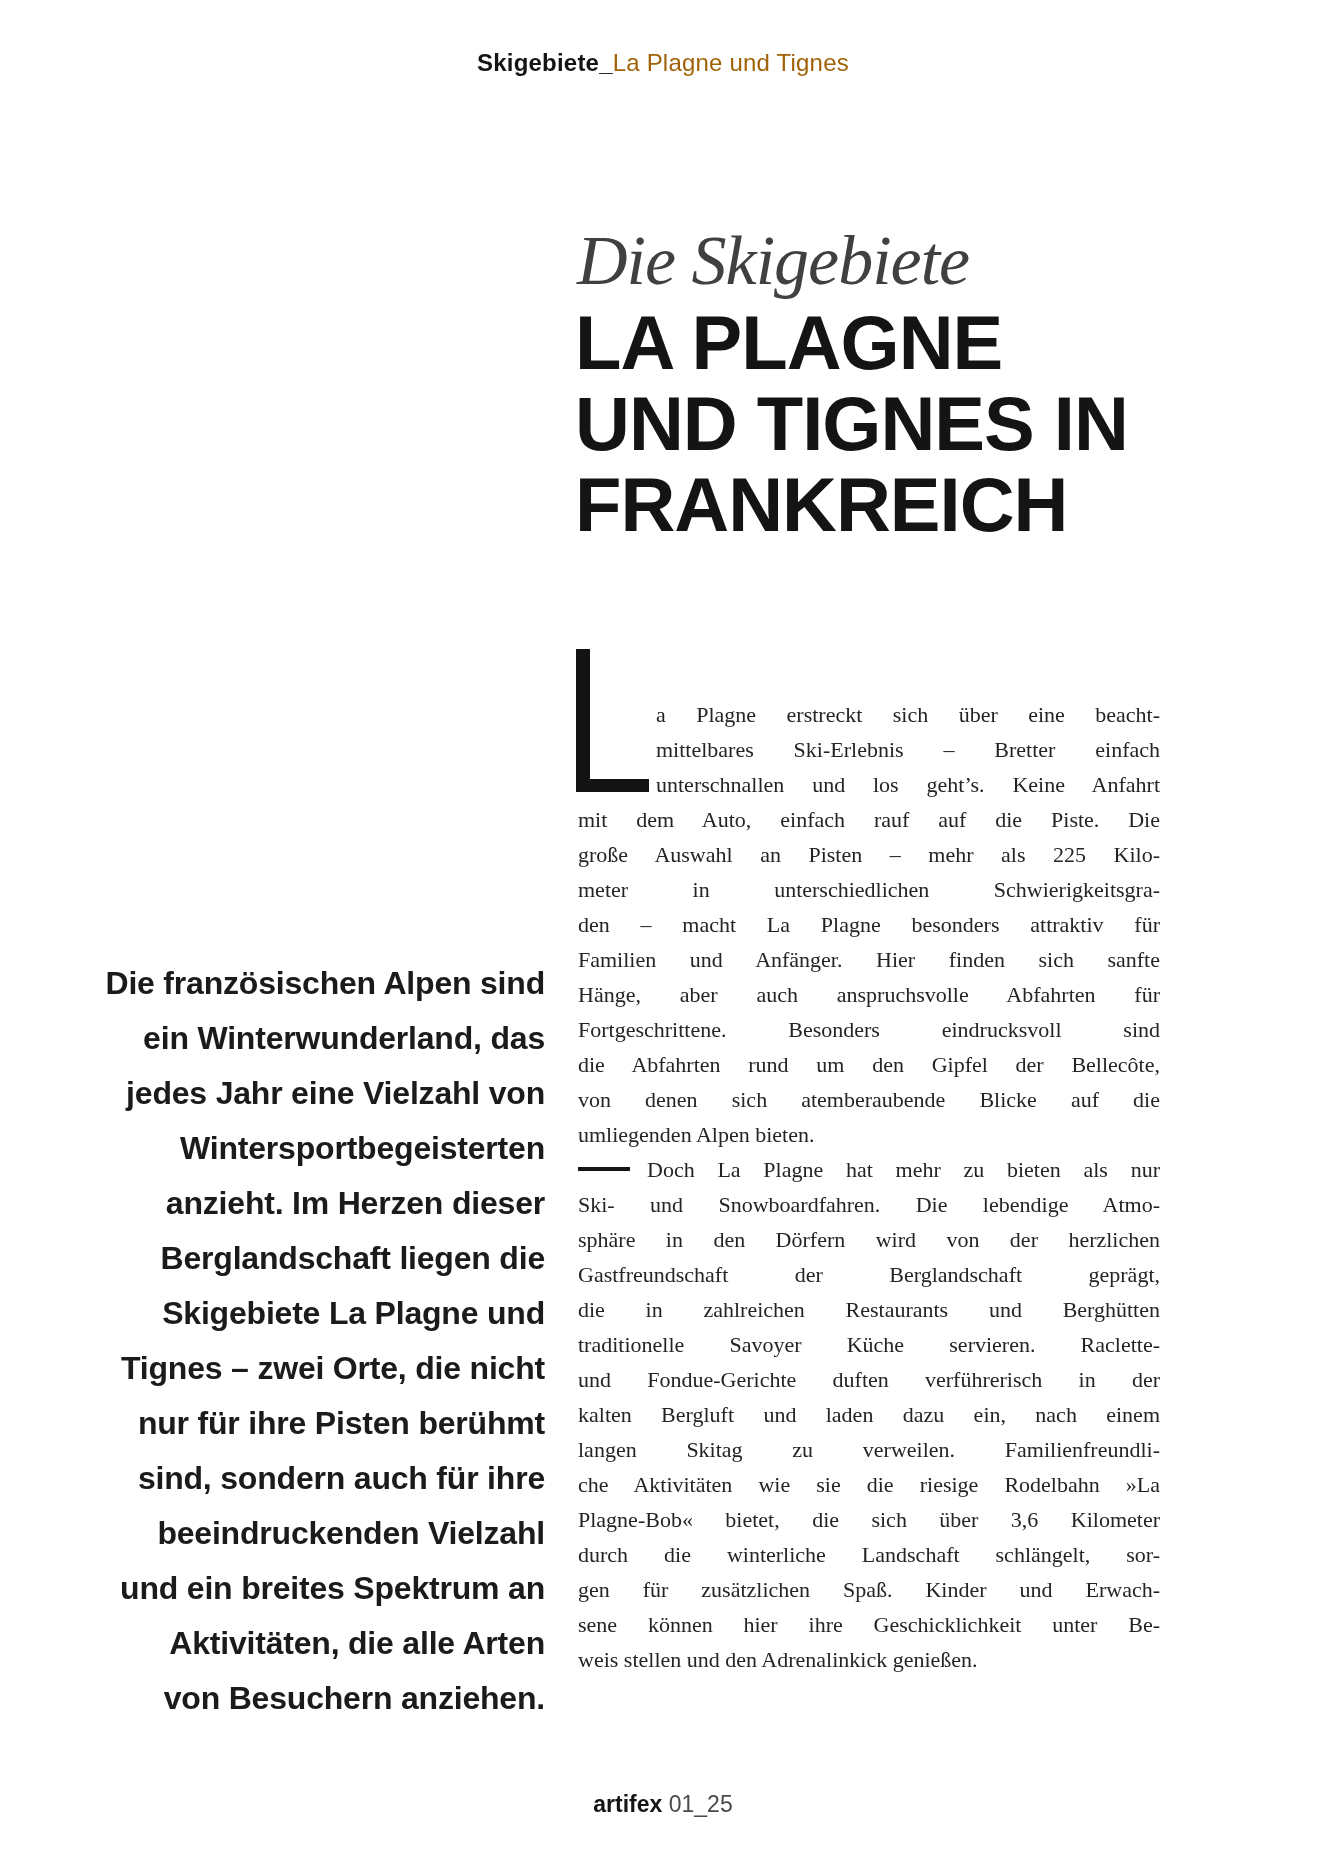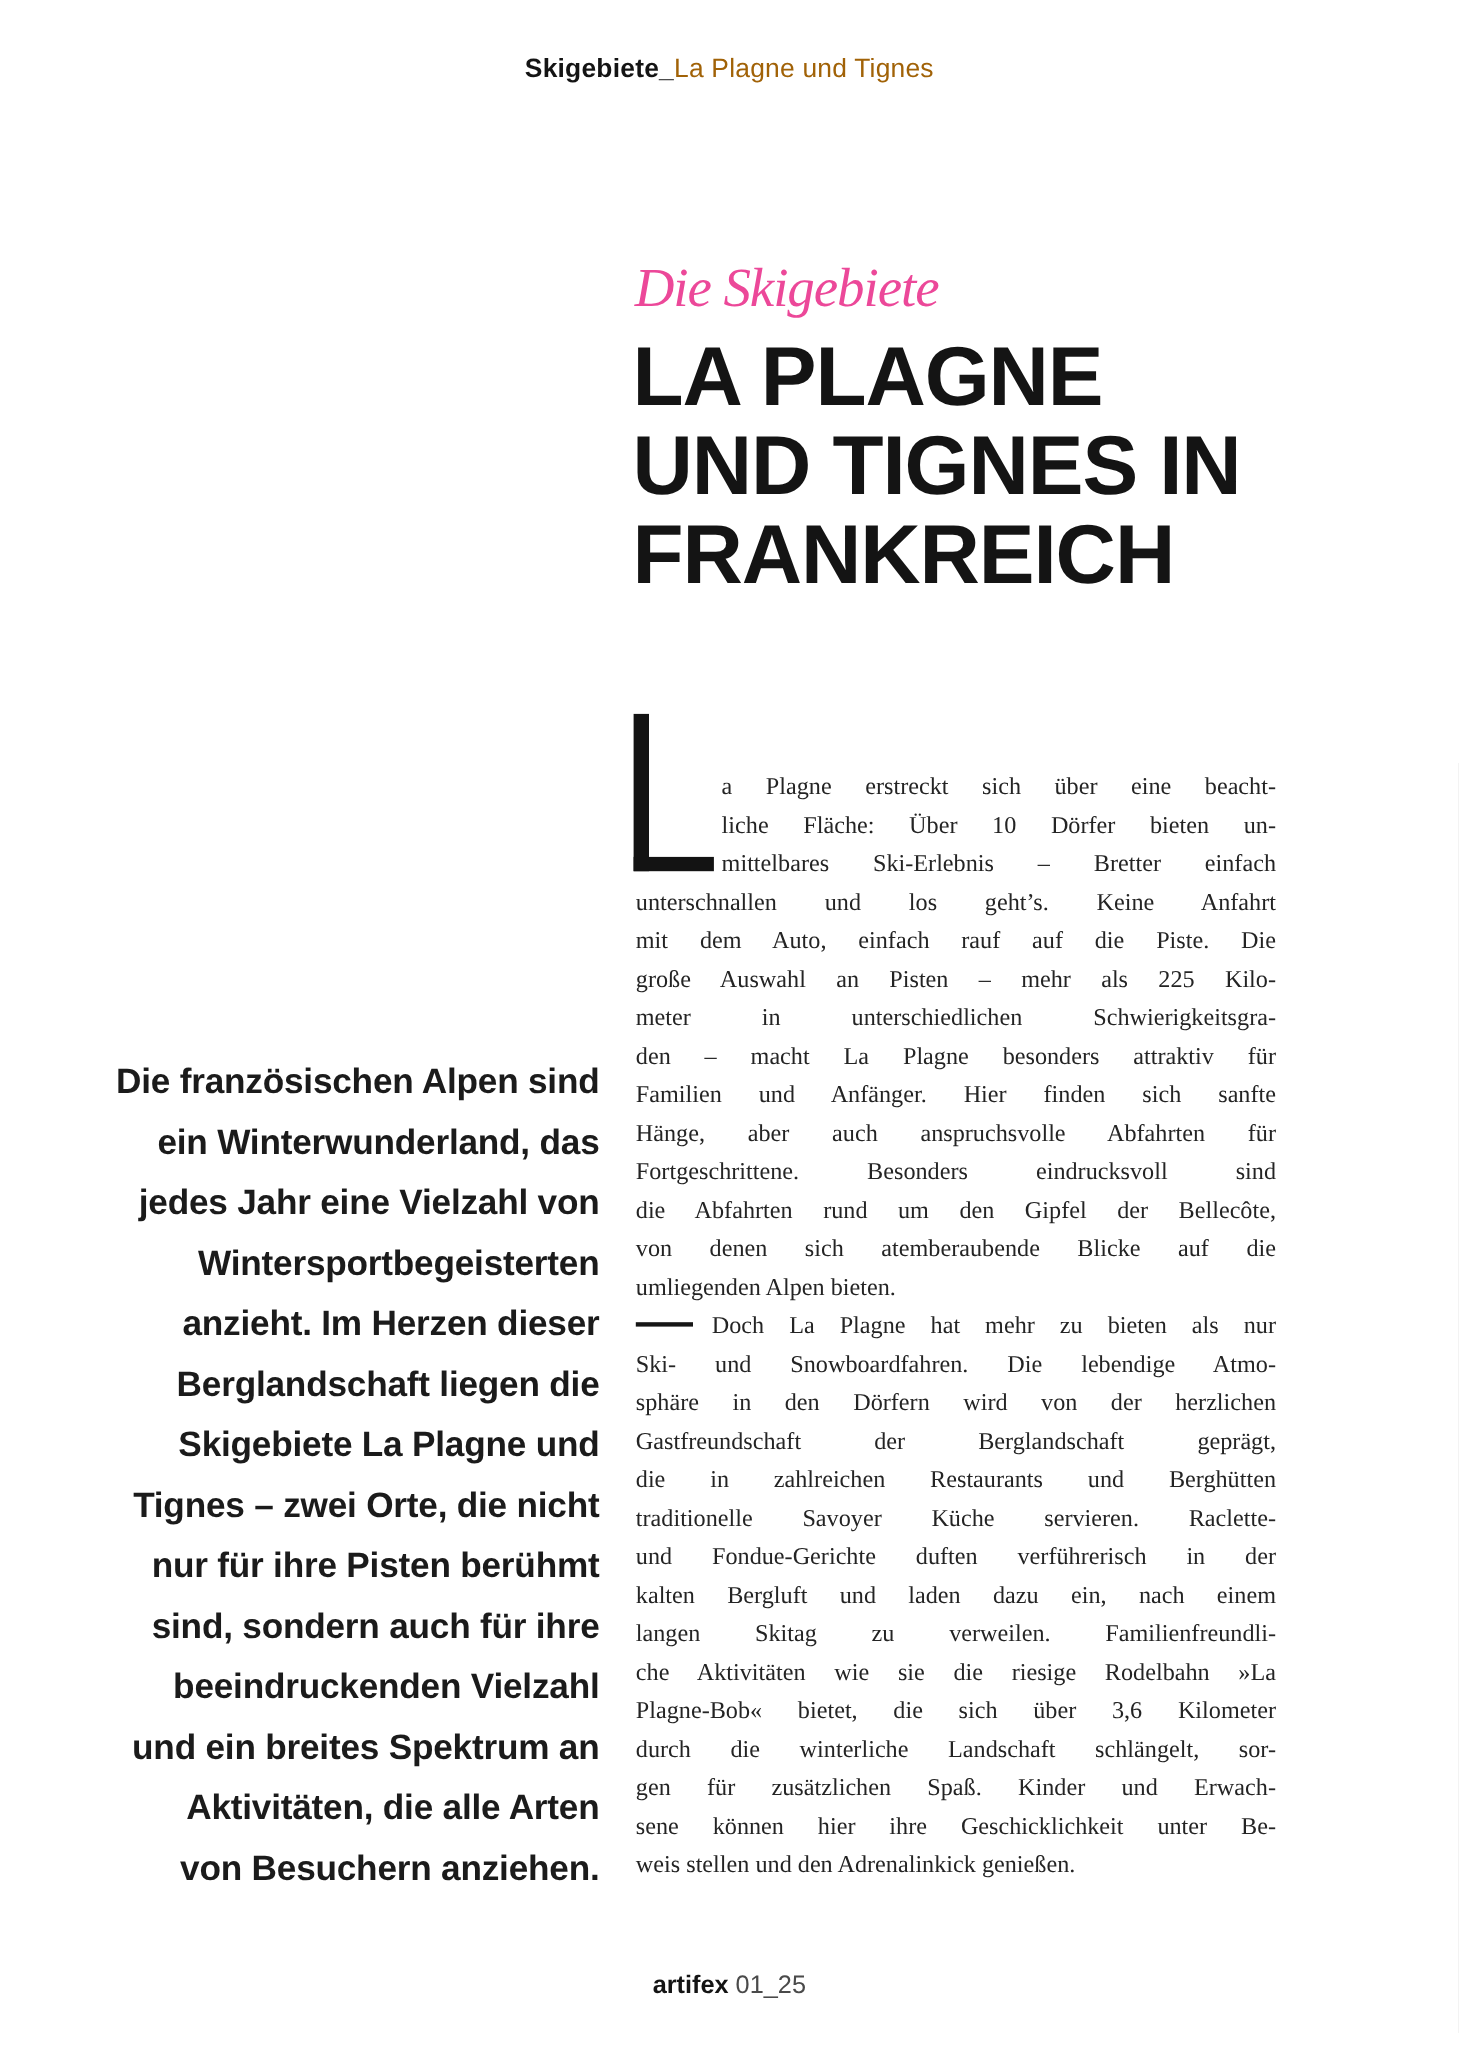--- a/index.html
+++ b/index.html
@@ -15,21 +15,21 @@
     position:absolute; top:48px; left:0; width:100%;
     text-align:center; font-size:24px; line-height:30px; letter-spacing:.2px;
   }
   .kicker .k-bold { font-weight:bold; color:#141414; }
   .kicker .k-rest { font-weight:normal; color:#a16207; }
 
   
   .title-overline {
     position:absolute; left:577px; top:226px;
     font-family:"Liberation Serif", serif; font-style:italic;
-    font-size:50px; line-height:70px; color:#ec4899; letter-spacing:-1px;
+    font-size:70px; line-height:70px; color:#404040; letter-spacing:-1px;
   }
   .title-main {
     position:absolute; left:575px; top:302px;
     font-weight:bold; font-size:76px; line-height:81px;
     letter-spacing:-1px; color:#141414;
   }
   .title-main .t-line { white-space:nowrap; }
 
   
   .intro {
@@ -100,21 +100,20 @@
       <div class="i-line">und ein breites Spektrum an</div>
       <div class="i-line">Aktivitäten, die alle Arten</div>
       <div class="i-line">von Besuchern anziehen.</div>
     </div>
 
   <div class="dropcap"></div>
 
   <div class="article">
     <div class="para para1">
         <div class="line">a Plagne erstreckt sich über eine beacht-</div>
-        <div class="line">liche Fläche: Über 10 Dörfer bieten un-</div>
         <div class="line">mittelbares Ski-Erlebnis – Bretter einfach</div>
         <div class="line">unterschnallen und los geht’s. Keine Anfahrt</div>
         <div class="line">mit dem Auto, einfach rauf auf die Piste. Die</div>
         <div class="line">große Auswahl an Pisten – mehr als 225 Kilo-</div>
         <div class="line">meter in unterschiedlichen Schwierigkeitsgra-</div>
         <div class="line">den – macht La Plagne besonders attraktiv für</div>
         <div class="line">Familien und Anfänger. Hier finden sich sanfte</div>
         <div class="line">Hänge, aber auch anspruchsvolle Abfahrten für</div>
         <div class="line">Fortgeschrittene. Besonders eindrucksvoll sind</div>
         <div class="line">die Abfahrten rund um den Gipfel der Bellecôte,</div>

